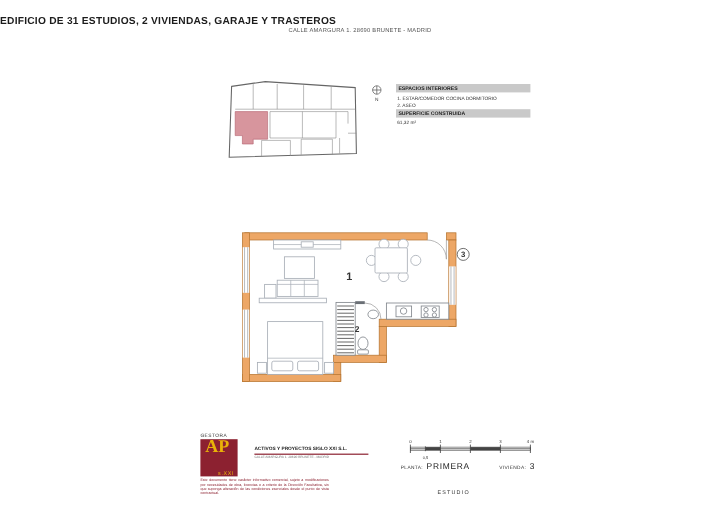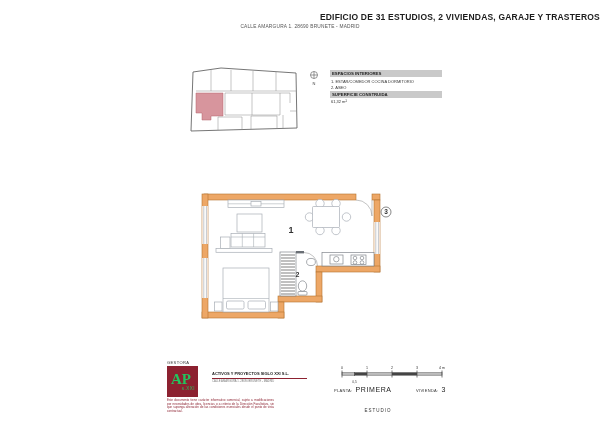--- a/index.html
+++ b/index.html
@@ -1,21 +1,21 @@
 <!DOCTYPE html>
 <html style="--wall_fill: #EDA766; --wall_stroke: #B4732F; --unit_highlight: #D7959D; --logo_bg: #8C2130; --legend_bar_bg: #C9C9C9; --disclaimer_text: #8C2130;"><head>
 <meta charset="utf-8">
 <style>
   html,body{margin:0;padding:0;background:#fff;}
   .page{position:relative;width:600px;height:425px;background:#ffffff;overflow:hidden;
         font-family:"Liberation Sans",sans-serif;color:#222;}
   .abs{position:absolute;}
 
   
-  .title{top:12px;left:0;right:0;text-align:right;font-size:8.5px;font-weight:bold;letter-spacing:.2px;color:#1c1c1c;}
+  .title{top:12px;left:0;right:0;text-align:left;font-size:8.5px;font-weight:bold;letter-spacing:.2px;color:#1c1c1c;}
   .subtitle{top:24px;left:0;right:0;text-align:center;font-size:4.8px;color:#555;letter-spacing:.2px;}
 
   
   .legend{left:330px;top:70px;width:112px;font-size:4px;}
   .legend-bar{background:var(--legend_bar_bg);font-size:4.3px;font-weight:bold;padding:1px 2px;color:#222;margin-bottom:1.5px;}
   .legend-item{margin:1px 0 1px 1px;color:#333;}
   .legend-val{margin:1.5px 0 0 1px;color:#333;}
 
   
   .wall{fill:var(--wall_fill);stroke:var(--wall_stroke);stroke-width:.6;}
@@ -42,22 +42,22 @@
   .sb-txt2{font-size:3.2px;fill:#333;}
 
   
   .row{display:flex;align-items:baseline;gap:3px;}
   .small-cap{font-size:4px;color:#333;letter-spacing:.3px;}
   .big-cap{font-size:7px;color:#222;letter-spacing:.6px;}
   .estudio{left:350px;top:408px;width:56px;text-align:center;font-size:4.5px;letter-spacing:1px;color:#333;}
 
   
   .gestora-label{left:167px;top:360px;font-size:4px;letter-spacing:.4px;color:#333;}
-  .logo{left:167px;top:366px;width:31px;height:31px;background:var(--logo_bg);color:#22c55e;
-        display:flex;flex-direction:column;justify-content:center;}
+  .logo{left:167px;top:366px;width:31px;height:31px;background:var(--logo_bg);color:#eab308;
+        display:flex;flex-direction:column;justify-content:space-between;}
   .logo-ap{font-size:15px;font-weight:bold;line-height:14px;padding-left:4px;font-family:"Liberation Serif",serif;}
   .logo-sub{font-size:4.5px;text-align:right;padding-right:3px;letter-spacing:.5px;}
   .company{left:212px;top:371px;width:95px;}
   .company-name{font-size:4px;font-weight:bold;color:#222;}
   .company-rule{border:none;border-top:1.2px solid var(--logo_bg);margin:1.5px 0 1px 0;}
   .company-addr{font-size:2.7px;color:#777;}
   .disclaimer{left:167px;top:399px;width:107px;font-size:3px;line-height:1.2;color:var(--disclaimer_text);text-align:justify;}
 </style>
 </head>
 <body>

